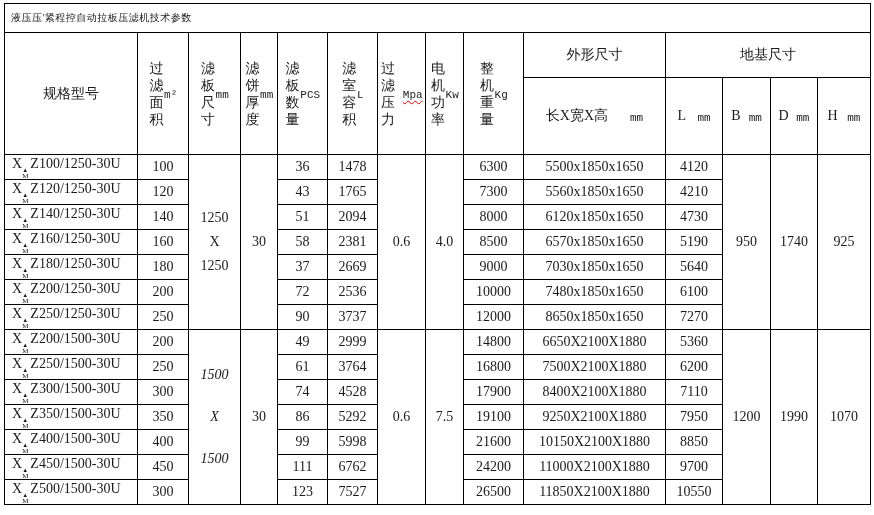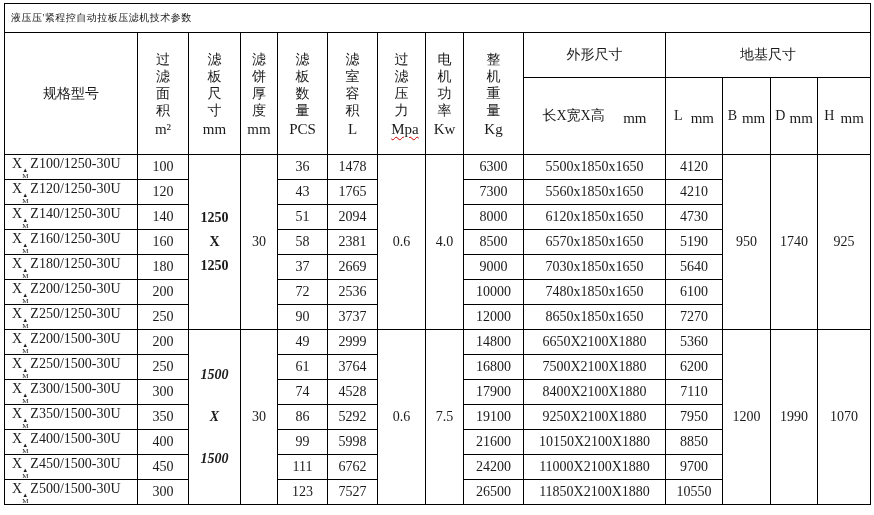--- a/index.html
+++ b/index.html
@@ -26,32 +26,32 @@
     height:24px;
     padding:2px 6px;
     font-size:10px;
     letter-spacing:.5px;
   }
   .hr1 th{height:44px;}
   .hr2 th{height:76px;}
   
   .vhead{height:120px;}
   .vwrap{
-    display:flex;flex-direction:column;
+    display:flex;
     align-items:center;justify-content:center;
     height:100%;
   }
   .vchars{
     display:inline-block;
     width:1.1em;
     word-break:break-all;
     line-height:17px;
     text-align:center;
   }
-  .unit{font-size:15px;margin-top:3px;line-height:14px;}
+  .unit{font-size:11px;margin-top:3px;line-height:14px;font-family:Liberation Mono, monospace;}
   .misspell{
     text-decoration-line:underline;
     text-decoration-style:wavy;
     text-decoration-color:#cc0000;
     text-decoration-thickness:1px;
     text-underline-offset:2px;
     margin-left:7px;
   }
   .subwrap{
     display:flex;
@@ -69,21 +69,21 @@
     display:inline-flex;
     flex-direction:column;
     align-items:center;
     font-size:7px;
     line-height:6px;
     vertical-align:-4px;
     margin:0 2px 0 0;
   }
   .stack .ssup{font-size:6px;}
   .stack .ssub{font-size:7px;}
-  .plate{white-space:pre-line;line-height:24px;font-weight:bold;}
+  .plate{white-space:pre-line;line-height:24px;}
   .plate.italic{font-style:italic;line-height:42px;}
 </style>
 </head>
 <body>
 
 <table>
   <colgroup>
     <col style="width:133px">
       <col style="width:51px">
       <col style="width:52px">

